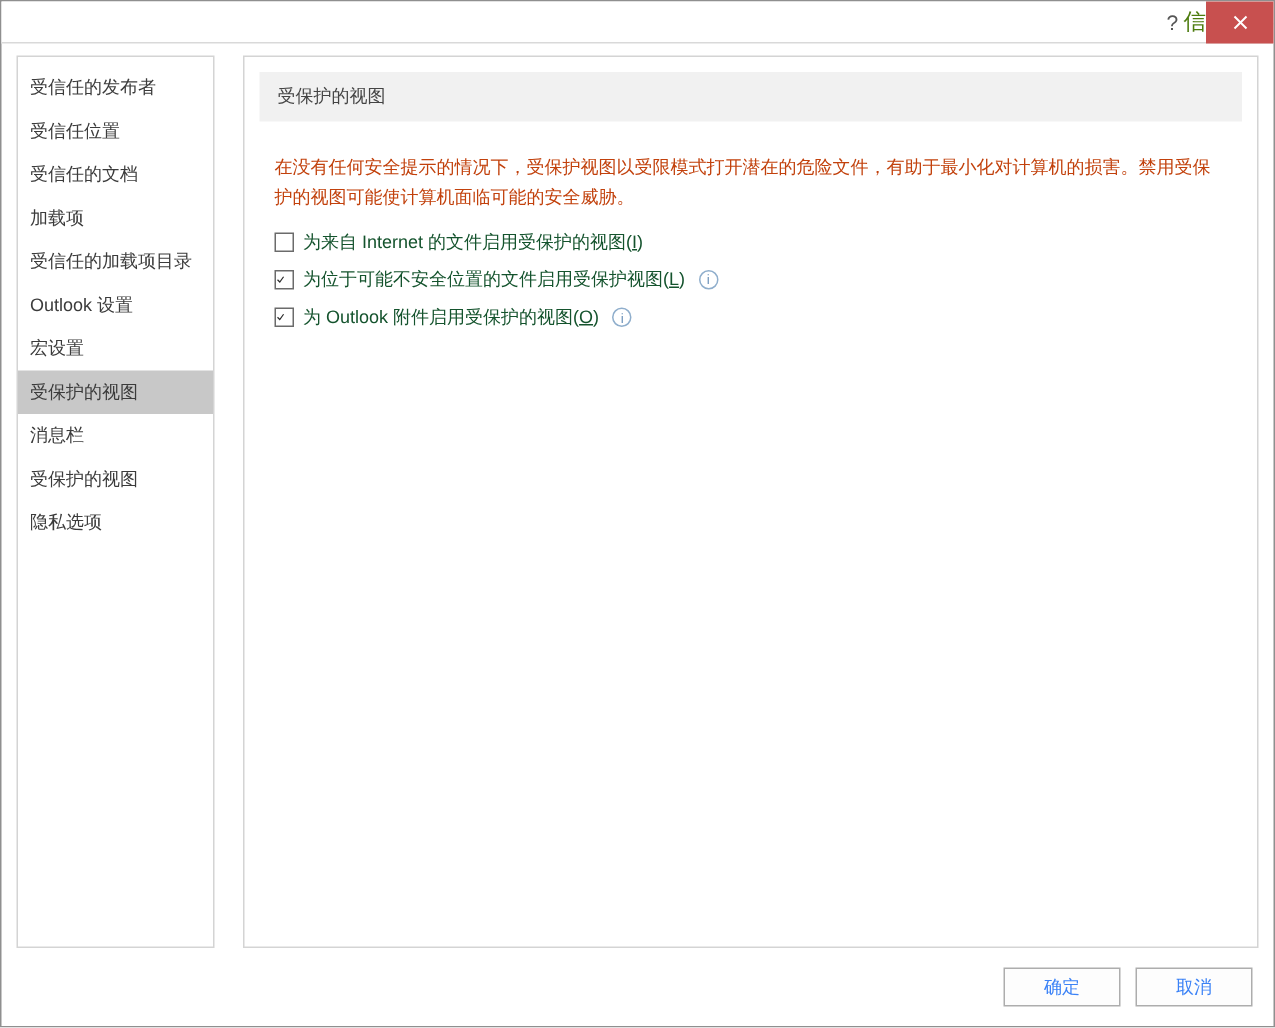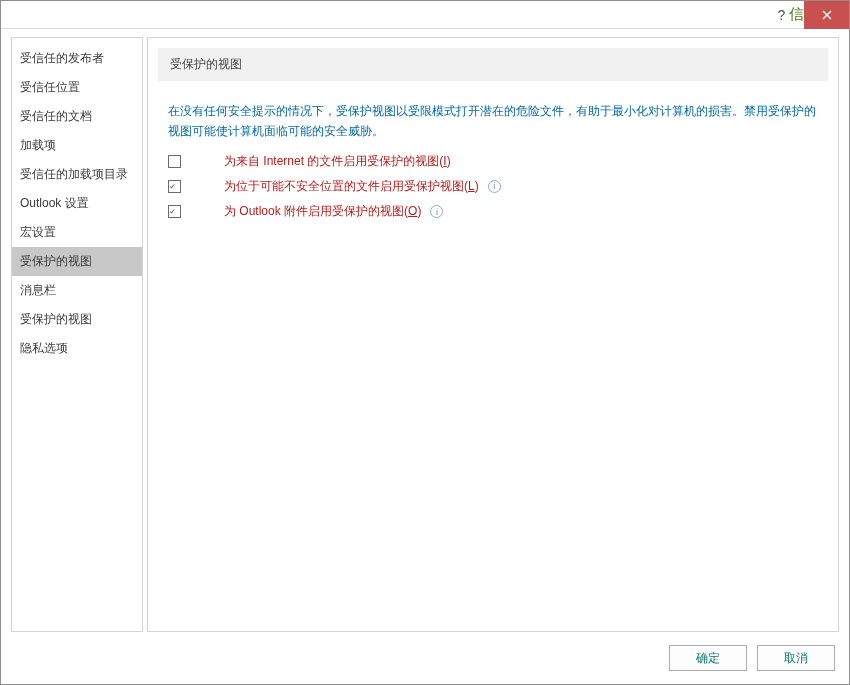--- a/index.html
+++ b/index.html
@@ -47,21 +47,21 @@
   .help-btn { color: #555; }
   .close-btn {
     background: #c8504f;
     color: #fff;
   }
   .close-btn svg { width: 10px; height: 10px; }
   .body {
     flex: 1;
     padding: 8px 10px 0 10px;
     display: flex;
-    gap: 4px;
+    gap: 19px;
     min-height: 0;
   }
   .sidebar {
     width: 132px;
     border: 1px solid #d4d4d4;
     background: #fff;
     padding-top: 6px;
   }
   .sidebar-item {
     padding: 6px 8px 6px 8px;
@@ -89,21 +89,21 @@
     background: #f1f1f1;
     padding: 8px 12px;
     color: #444;
     font-size: 12px;
     margin: 10px 10px 12px 10px;
   }
   .section-body {
     padding: 0 20px 0 20px;
   }
   .desc {
-    color: #0369a1;
+    color: #c2410c;
     line-height: 1.7;
     margin-bottom: 10px;
     margin-top: 20px;
   }
   .check-row {
     display: flex;
     align-items: center;
     gap: 6px;
     margin: 6px 0;
     line-height: 1.6;
@@ -116,21 +116,21 @@
     background: #fff;
     flex-shrink: 0;
   }
   .chk.checked::after {
     content: "";
     width: 9px; height: 9px;
     background: transparent;
   }
   .chk.checked svg { width: 11px; height: 11px; }
   .chk svg { display: block; }
-  .check-label { color: #b91c1c; margin-left: 37px; }
+  .check-label { color: #14532d; }
   .check-label .ul { text-decoration: underline; }
   .info-icon {
     width: 13px; height: 13px;
     border: 1px solid #8faecc;
     border-radius: 50%;
     display: inline-flex;
     align-items: center; justify-content: center;
     color: #6a91b8;
     font-size: 9px;
     margin-left: 3px;
@@ -142,21 +142,21 @@
     align-items: center;
     justify-content: flex-end;
     padding: 0 14px;
     gap: 10px;
   }
   .btn {
     min-width: 78px;
     height: 26px;
     border: 1px solid #adadad;
     background: #fdfdfd;
-    color: #0f766e;
+    color: #3b82f6;
     display: flex; align-items: center; justify-content: center;
     padding: 0 14px;
     cursor: default;
   }
 </style>
 </head>
 <body>
 
 <div class="window">
 

